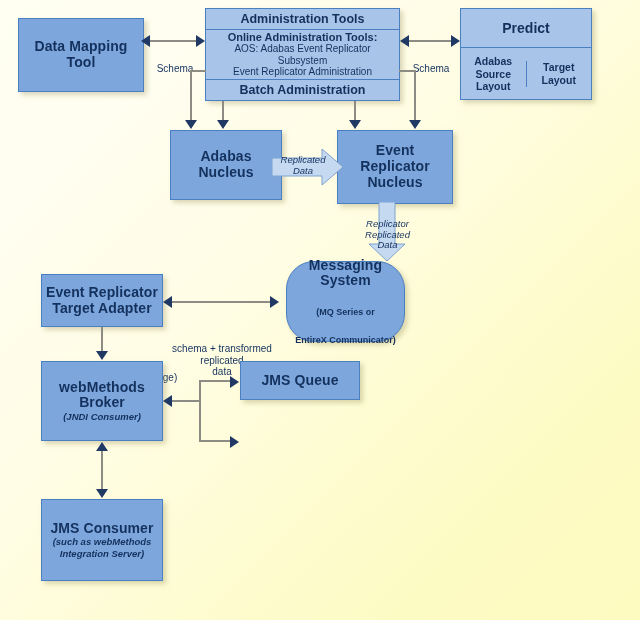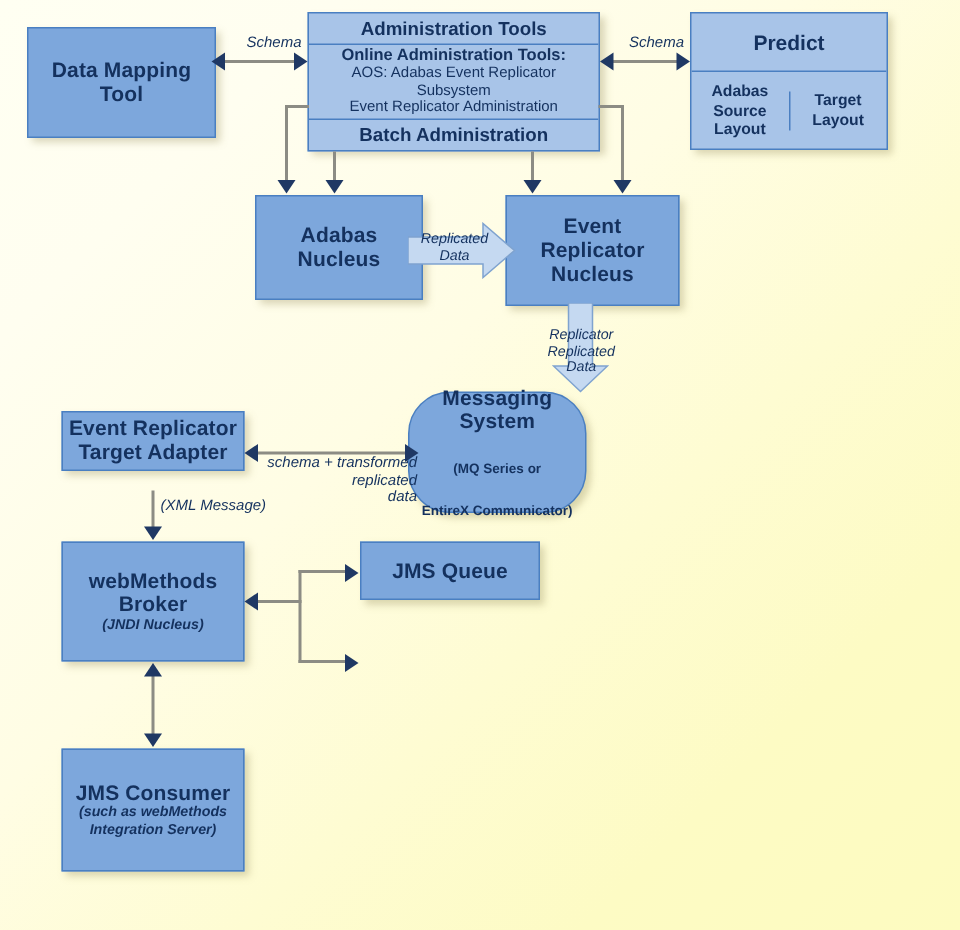--- a/index.html
+++ b/index.html
@@ -45,22 +45,22 @@
 
   
   .ln-v{position:absolute;width:2px;background:#8c8c84;}
   .ln-h{position:absolute;height:2px;background:#8c8c84;}
   .ar{position:absolute;width:0;height:0;}
   .ar-d{border-left:6px solid transparent;border-right:6px solid transparent;border-top:9px solid #1f3864;}
   .ar-u{border-left:6px solid transparent;border-right:6px solid transparent;border-bottom:9px solid #1f3864;}
   .ar-l{border-top:6px solid transparent;border-bottom:6px solid transparent;border-right:9px solid #1f3864;}
   .ar-r{border-top:6px solid transparent;border-bottom:6px solid transparent;border-left:9px solid #1f3864;}
 
-  .lbl{position:absolute;font-style:italic;color:#14315e;font-size:10px;
-       text-align:right;line-height:1.15;white-space:nowrap;}
+  .lbl{position:absolute;color:#14315e;font-size:10px;
+       text-align:center;line-height:1.15;white-space:nowrap;margin-top:40px;}
 
   
   .blockarrow{position:absolute;}
   .blockarrow svg{display:block;}
   .ba-label{position:absolute;font-style:italic;font-size:9.5px;color:#14315e;
             text-align:center;line-height:1.12;}
 </style>
 </head>
 <body>
 
@@ -155,49 +155,49 @@
     <svg width="38" height="60" viewBox="0 0 38 60">
       <polygon points="11,0 27,0 27,42 37,42 19,59 1,42 11,42" fill="#C5D9F1" stroke="#7FA3CF" stroke-width="1"></polygon>
     </svg>
   </div>
   <div class="ba-label" style="left:345px;top:219px;width:85px;">
     <div>Replicator</div>
     <div>Replicated</div>
     <div>Data</div>
   </div>
 
-  <div class="box" style="left:272px;top:261px;width:119px;height:81px;border-radius:28px;">
+  <div class="box" style="left:286px;top:261px;width:119px;height:81px;border-radius:28px;">
     <div class="t1">Messaging</div>
     <div class="t1">System</div>
     <div class="subp">(MQ Series or</div>
     <div class="subp">EntireX Communicator)</div>
   </div>
 
-  <div class="box" style="left:41px;top:274px;width:122px;height:40px;">
+  <div class="box" style="left:41px;top:274px;width:122px;height:53px;">
     <div class="t1">Event Replicator</div>
     <div class="t1">Target Adapter</div>
   </div>
 
   <div class="ln-h" style="left:170px;top:301px;width:104px;"></div>
   <div class="ar ar-l" style="left:163px;top:296px;"></div>
   <div class="ar ar-r" style="left:270px;top:296px;"></div>
   <div class="lbl" style="left:166px;top:303px;width:112px;">
     <div>schema + transformed</div>
     <div>replicated</div>
     <div>data</div>
   </div>
 
   <div class="ln-v" style="left:101px;top:327px;height:26px;"></div>
   <div class="ar ar-d" style="left:96px;top:351px;"></div>
   <div class="lbl" style="left:107px;top:332px;">(XML Message)</div>
 
   <div class="box" style="left:41px;top:361px;width:122px;height:80px;">
     <div class="t1">webMethods</div>
     <div class="t1">Broker</div>
-    <div class="sub">(JNDI Nucleus)</div>
+    <div class="sub">(JNDI Consumer)</div>
   </div>
 
   <div class="box" style="left:240px;top:361px;width:120px;height:39px;">
     <div class="t1">JMS Queue</div>
   </div>
 
 
   <div class="ln-v" style="left:199px;top:380px;height:62px;"></div>
   <div class="ln-h" style="left:199px;top:380px;width:35px;"></div>
   <div class="ar ar-r" style="left:230px;top:376px;"></div>

